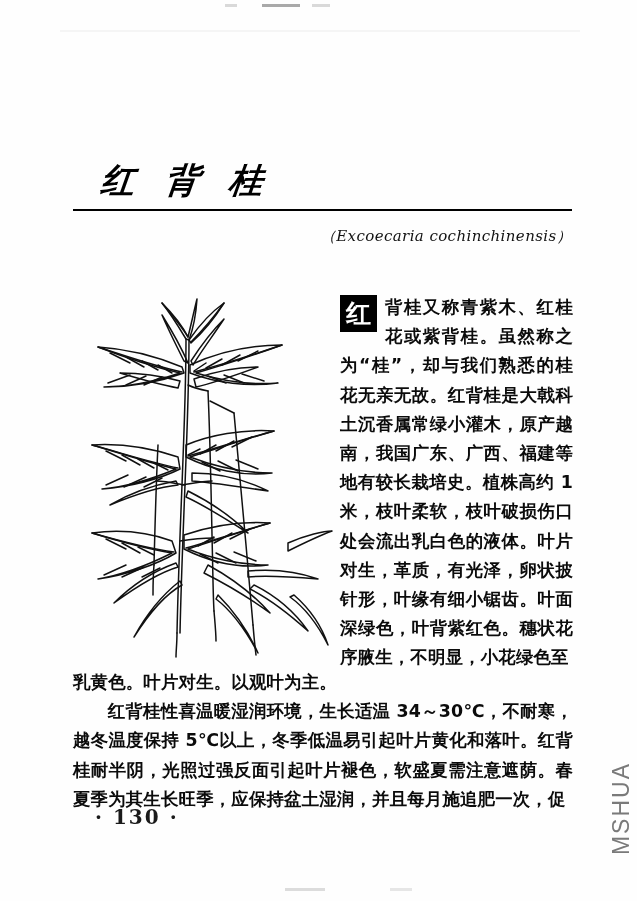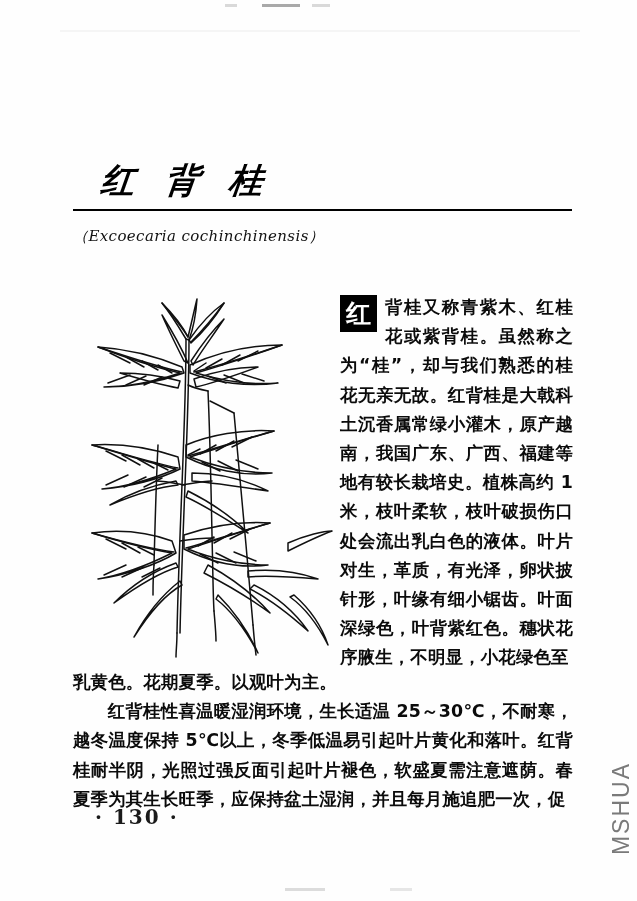--- a/index.html
+++ b/index.html
@@ -58,21 +58,21 @@
   }
   .title-rule {
     border-top: 2px solid #000;
     margin-top: 4px;
     width: 499px;
   }
   .latin-name {
     font-family: "DejaVu Serif", serif;
     font-style: italic;
     font-size: 15px;
-    text-align: left;
+    text-align: right;
     margin-top: 16px;
     letter-spacing: 0.4px;
     color: #111;
   }
 
   
   .illustration {
     position: absolute;
     left: 58px;
     top: 295px;
@@ -245,21 +245,21 @@
         <path d="M176 118 C168 114 160 110 152 106"></path>
       </g>
     </svg>
   </div>
 
   <div class="body-col">
     <span class="dropcap">红</span><span>背桂又称青紫木、红桂花或紫背桂。虽然称之为“桂”，却与我们熟悉的桂花无亲无故。红背桂是大戟科土沉香属常绿小灌木，原产越南，我国广东、广西、福建等地有较长栽培史。植株高约 1 米，枝叶柔软，枝叶破损伤口处会流出乳白色的液体。叶片对生，革质，有光泽，卵状披针形，叶缘有细小锯齿。叶面深绿色，叶背紫红色。穗状花序腋生，不明显，小花绿色至</span>
   </div>
 
   <div class="body-full">
-    <div>乳黄色。花期夏季。以观叶为主。</div>
-    <div class="para-indent">红背桂性喜温暖湿润环境，生长适温 25～30℃，不耐寒，越冬温度保持 5℃以上，冬季低温易引起叶片黄化和落叶。红背桂耐半阴，光照过强反面引起叶片褪色，软盛夏需注意遮荫。春夏季为其生长旺季，应保持盆土湿润，并且每月施追肥一次，促</div>
+    <div>乳黄色。叶片对生。以观叶为主。</div>
+    <div class="para-indent">红背桂性喜温暖湿润环境，生长适温 34～30℃，不耐寒，越冬温度保持 5℃以上，冬季低温易引起叶片黄化和落叶。红背桂耐半阴，光照过强反面引起叶片褪色，软盛夏需注意遮荫。春夏季为其生长旺季，应保持盆土湿润，并且每月施追肥一次，促</div>
   </div>
 
   <div class="page-number">· 130 ·</div>
 
   <div class="watermark">MSHUA</div>
 
 </div>
 
 </body></html>

